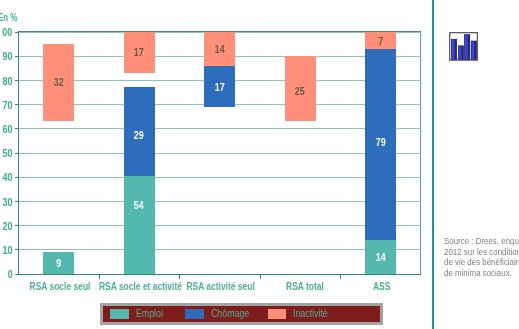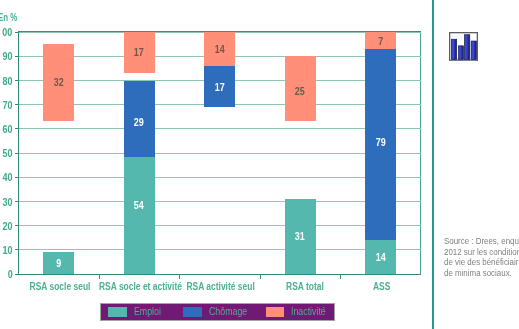--- a/index.html
+++ b/index.html
@@ -33,21 +33,21 @@
   .seg.chomage span{color:#ffffff;}
   .seg.inactivite{background:#ff8f78;}
   .seg.inactivite span{color:#6b5a47;}
 
   .catlab{position:absolute;top:282.3px;font-size:10.3px;color:#4fae93;line-height:10px;
           white-space:nowrap;text-align:center;}
   .catlab span{display:inline-block;transform:scaleX(0.822);}
 
   
   #legend{position:absolute;left:99.6px;top:302.6px;width:233px;height:16.5px;
-          border:1px solid #a3a3a3;background:#701a75;}
+          border:3px solid #a3a3a3;background:#7f1d1d;padding-left:44px;}
   .lg-item{position:absolute;top:0;height:100%;}
   .lg-sw{position:absolute;top:3.4px;width:18.5px;height:10px;display:block;}
   .lg-tx{position:absolute;top:3.3px;font-size:10.3px;color:#4fae93;line-height:10.3px;
          white-space:nowrap;display:inline-block;
          transform:scaleX(0.855);transform-origin:left top;}
 
   
   #divider{position:absolute;left:431.5px;top:0;width:2px;height:329px;background:#1f9b93;}
   #icon{position:absolute;left:448.6px;top:32.1px;width:29px;height:29px;}
   #source{position:absolute;left:443.5px;top:236.4px;font-size:9px;color:#7f7f7f;
@@ -113,39 +113,36 @@
             <span style="margin-top: 3px;">9</span>
           </div>
           <div class="seg inactivite" style="top: 12px; height: 77.44px;">
             <span style="margin-top: 0.4px;">32</span>
           </div>
         </div>
         <div class="bar" style="left: 123.7px; top: 32px; height: 242px; width: 31px;">
           <div class="seg emploi" style="top: 111.32px; height: 130.68px;">
             <span style="margin-top: -5.6px;">54</span>
           </div>
-          <div class="seg chomage" style="top: 49px; height: 76px;">
+          <div class="seg chomage" style="top: 55px; height: 89px;">
             <span style="margin-top: 9px;">29</span>
           </div>
           <div class="seg inactivite" style="top: 0px; height: 41.14px;">
             <span style="margin-top: 1.2px;">17</span>
           </div>
         </div>
         <div class="bar" style="left: 204.1px; top: 32px; height: 242px; width: 31px;">
           <div class="seg chomage" style="top: 33.88px; height: 41.14px;">
             <span style="margin-top: 3px;">17</span>
           </div>
           <div class="seg inactivite" style="top: 0px; height: 33.88px;">
             <span style="margin-top: 3px;">14</span>
           </div>
         </div>
         <div class="bar" style="left: 284.5px; top: 32px; height: 242px; width: 31px;">
-          <div class="seg emploi" style="top: 166.98px; height: 75.02px;">
-            <span style="margin-top: 1.2px;">31</span>
-          </div>
           <div class="seg inactivite" style="top: 0px; height: 65px; margin-top: 24px;">
             <span style="margin-top: 8px;">25</span>
           </div>
         </div>
         <div class="bar" style="left: 364.9px; top: 32px; height: 242px; width: 31px;">
           <div class="seg emploi" style="top: 208.12px; height: 33.88px;">
             <span style="margin-top: 3px;">14</span>
           </div>
           <div class="seg chomage" style="top: 16.94px; height: 191.18px;">
             <span style="margin-top: -2px;">79</span>

